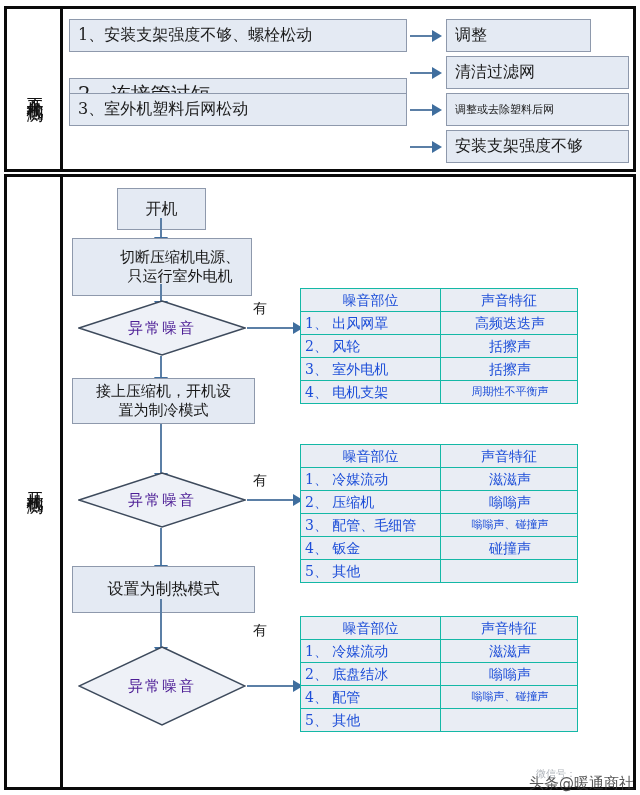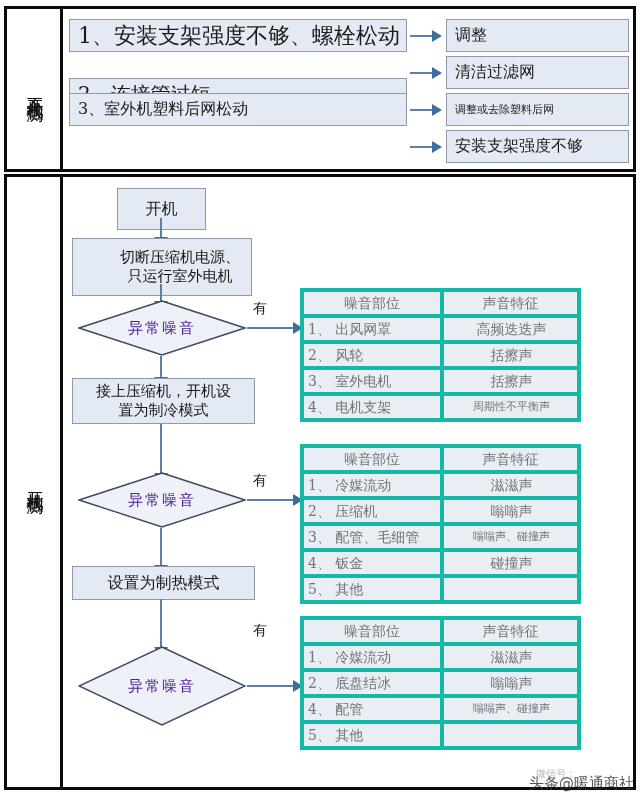--- a/index.html
+++ b/index.html
@@ -68,22 +68,22 @@
     font-family:Liberation Sans, sans-serif;
   }
 
   
   table.ntab{
     position:absolute;border-collapse:collapse;
     table-layout:fixed;background:#e9edf4;
     font-family:"DejaVu Serif","Liberation Serif",serif;
   }
   table.ntab td,table.ntab th{
-    border:4px solid #14b8a6;
-    color:#737373;font-weight:normal;
+    border:1px solid #14b8a6;
+    color:#1d4ed8;font-weight:normal;
     padding:0 4px;height:22px;line-height:22px;
     overflow:hidden;white-space:nowrap;
   }
   table.ntab th{text-align:center;font-size:14px;}
   table.ntab td.part{text-align:left;font-size:14px;}
   table.ntab td.feat{text-align:center;font-size:14px;padding-left:6px;}
   table.ntab td.small{font-size:11px;}
 
   
   .watermark{
@@ -102,30 +102,30 @@
 
 <div id="page">
 
   <div class="section-frame sec-top">
     <div class="side-rule" style="left:53px;"></div>
     <div class="vlabel" style="top:0;height:100%;">
       <span>不开机检测</span>
     </div>
   </div>
 
-  <div class="pbox left" style="left:69px;top:19px;width:338px;height:33px;font-size:22px;">1、安装支架强度不够、螺栓松动</div>
+  <div class="pbox left" style="left:69px;top:19px;width:338px;height:33px;font-size:16px;">1、安装支架强度不够、螺栓松动</div>
   <div class="pbox left" style="left:69px;top:56px;width:338px;height:33px;font-size:20px;margin-top:22px;">2、连接管过短</div>
   <div class="pbox left" style="left:69px;top:93px;width:338px;height:33px;font-size:16px;">3、室外机塑料后网松动</div>
 
   <div class="h-arrow" style="left:410px;top:35px;width:23px;"></div>
   <div class="h-arrow" style="left:410px;top:72px;width:23px;"></div>
   <div class="h-arrow" style="left:410px;top:109px;width:23px;"></div>
   <div class="h-arrow" style="left:410px;top:146px;width:23px;"></div>
 
-  <div class="pbox left" style="left:446px;top:19px;width:183px;height:33px;font-size:16px;">调整</div>
+  <div class="pbox left" style="left:446px;top:19px;width:145px;height:33px;font-size:16px;">调整</div>
   <div class="pbox left" style="left:446px;top:56px;width:183px;height:33px;font-size:16px;">清洁过滤网</div>
   <div class="pbox left" style="left:446px;top:93px;width:183px;height:33px;font-size:11px;">调整或去除塑料后网</div>
   <div class="pbox left" style="left:446px;top:130px;width:183px;height:33px;font-size:16px;">安装支架强度不够</div>
 
   <div class="section-frame sec-bottom">
     <div class="side-rule" style="left:53px;"></div>
     <div class="vlabel" style="top:0;height:100%;">
       <span>开机检测</span>
     </div>
   </div>
@@ -161,21 +161,21 @@
       <polygon points="84,1 167,28 84,55 1,28" fill="#eef1f7" stroke="#3d4a5c" stroke-width="1.4"></polygon>
     </svg>
     <div class="dtext">异常噪音</div>
   </div>
 
   <div class="h-arrow" style="left:247px;top:499px;width:47px;"></div>
   <div class="yes-label" style="left:253px;top:472px;">有</div>
 
   <div class="v-arrow" style="left:160px;top:528px;height:38px;"></div>
 
-  <div class="pbox center" style="left:72px;top:566px;width:183px;height:34px;font-size:16px;">设置为制热模式</div>
+  <div class="pbox center" style="left:72px;top:566px;width:183px;height:47px;font-size:16px;">设置为制热模式</div>
 
   <div class="v-arrow" style="left:160px;top:599px;height:49px;"></div>
 
   <div class="diamond" style="left:78px;top:646px;width:168px;height:80px;">
     <svg width="168" height="80" viewBox="0 0 168 80">
       <polygon points="84,1 167,40 84,79 1,40" fill="#eef1f7" stroke="#3d4a5c" stroke-width="1.4"></polygon>
     </svg>
     <div class="dtext">异常噪音</div>
   </div>
 

